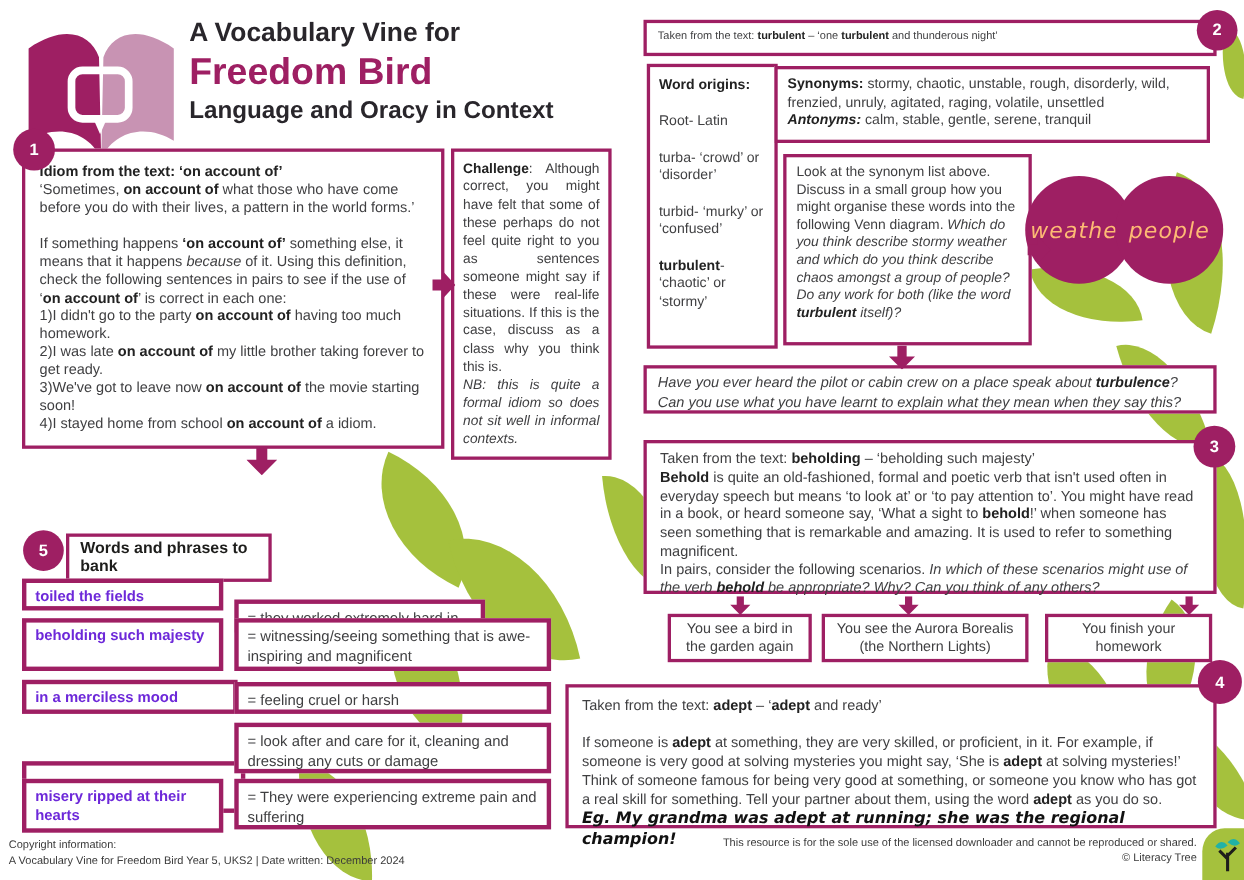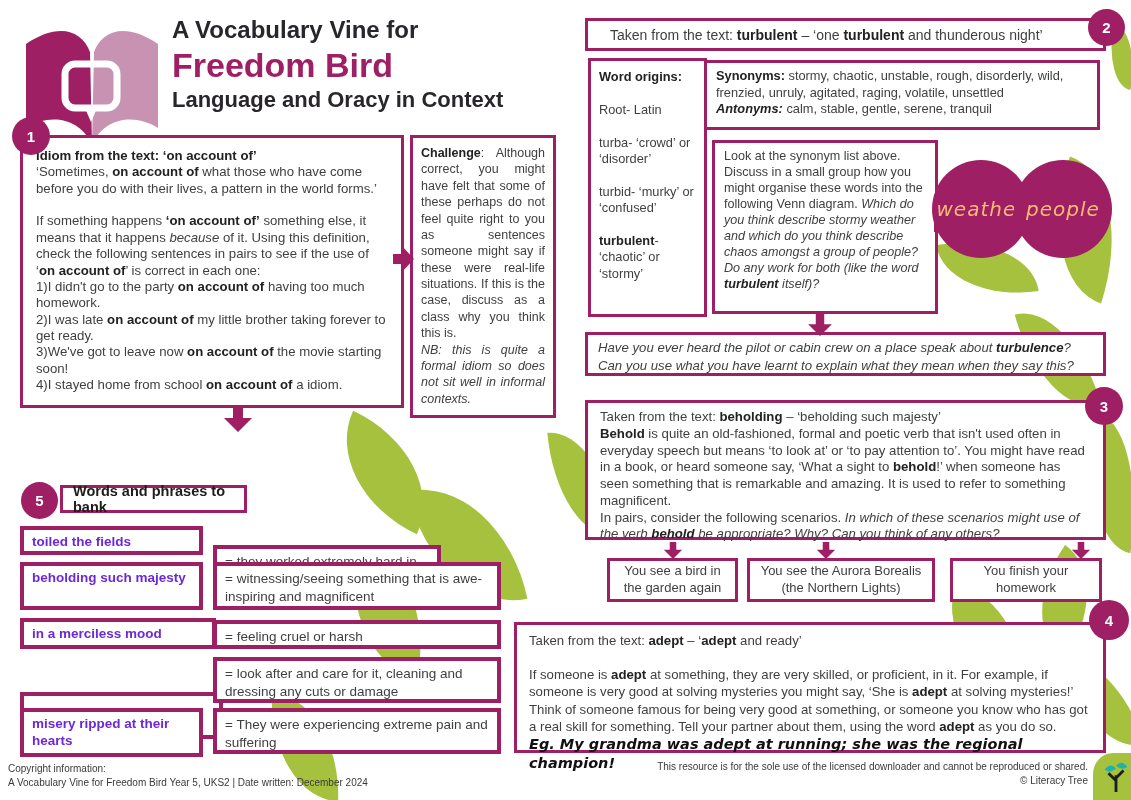--- a/index.html
+++ b/index.html
@@ -100,40 +100,40 @@
 </span><span class="i">NB: this is quite a formal idiom so does not sit well in informal contexts.</span></div>
 
   <div class="arr" style="left:224px;top:406px;width:28px;height:26px;">
     <svg viewBox="0 0 28 26">
         <path d="M9,0 h10 v12 h9 L14,26 0,12 h9 z" fill="#9e1f63"></path>
       </svg>
   </div>
 
 
   <div class="badge" style="left:21px;top:482px;width:37px;height:37px;">5</div>
-  <div class="frame" style="left:60px;top:485px;width:187px;height:28px;display:flex;align-items:center;padding:0 10px;">
+  <div class="frame" style="left:60px;top:485px;width:187px;height:44px;display:flex;align-items:center;padding:0 10px;">
     <span style="font-weight:bold;color:#1d1d1b;font-size:14.5px;">Words and phrases to bank</span>
   </div>
 
   <div class="frame4 wb-phrase" style="left:20px;top:526px;width:183px;height:29px;">toiled the fields</div>
   <div class="frame4 wb-def" style="left:213px;top:525px;width:228px;height:30px;margin-top:20px;">= they worked extremely hard in the fields</div>
 
   <div class="frame4 wb-def" style="left:213px;top:562px;width:288px;height:48px;">= witnessing/seeing something that is awe-inspiring and magnificent</div>
   <div class="frame4 wb-phrase" style="left:20px;top:562px;width:183px;height:48px;">beholding such majesty</div>
 
   <div class="frame4 wb-phrase" style="left:20px;top:618px;width:196px;height:31px;">in a merciless mood</div>
   <div class="frame4 wb-def" style="left:213px;top:620px;width:288px;height:29px;">= feeling cruel or harsh</div>
 
   <div class="frame4 wb-phrase" style="left:20px;top:692px;width:203px;height:47px;display:flex;align-items:center;">tend its wounds</div>
   <div class="frame4 wb-def" style="left:213px;top:657px;width:288px;height:46px;"> = look after and care for it, cleaning and dressing any cuts or damage</div>
 
   <div class="frame4 wb-phrase" style="left:20px;top:708px;width:183px;height:49px;">misery ripped at their hearts</div>
   <div class="frame4 wb-def" style="left:213px;top:708px;width:288px;height:46px;"> = They were experiencing extreme pain and suffering</div>
 
-  <div class="frame rich" style="left:585px;top:18px;width:521px;height:33px;padding:6px 22px;font-size:14px;"><span>Taken from the text: </span><span class="b">turbulent</span><span> – ‘one </span><span class="b">turbulent</span><span> and thunderous night’</span></div>
+  <div class="frame rich" style="left:585px;top:18px;width:521px;height:33px;padding:6px 10px;font-size:10px;"><span>Taken from the text: </span><span class="b">turbulent</span><span> – ‘one </span><span class="b">turbulent</span><span> and thunderous night’</span></div>
   <div class="badge" style="left:1088px;top:9px;width:37px;height:37px;">2</div>
 
   <div class="frame rich" style="left:588px;top:58px;width:119px;height:259px;padding:8px 8px;font-size:12.8px;line-height:1.28;"><span class="b">Word origins:</span><span>
 
 Root- Latin
 
 turba- ‘crowd’ or ‘disorder’
 
 turbid- ‘murky’ or ‘confused’
 

